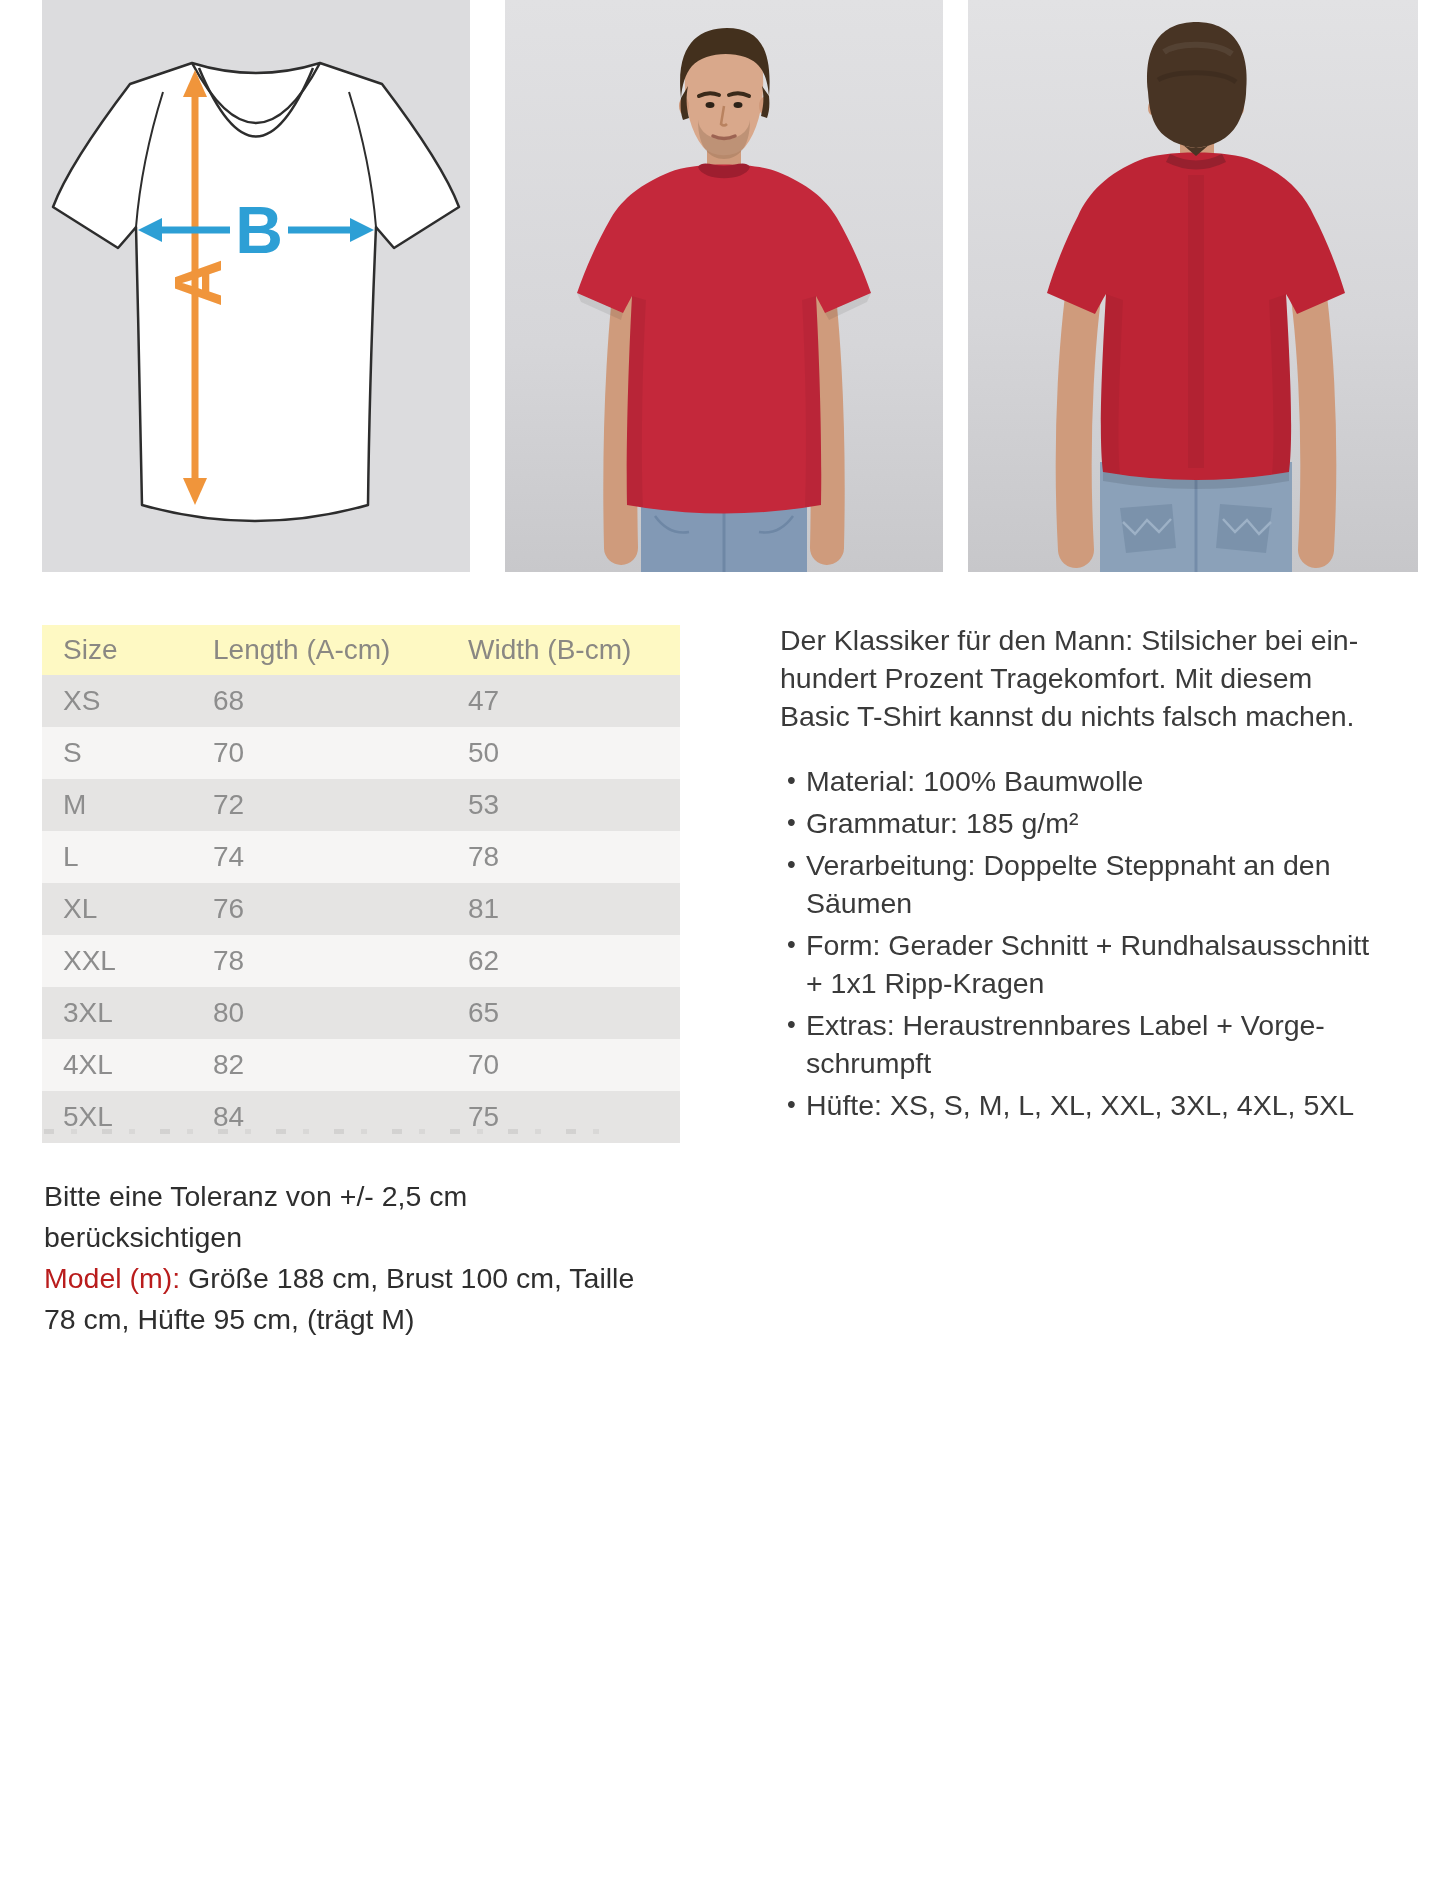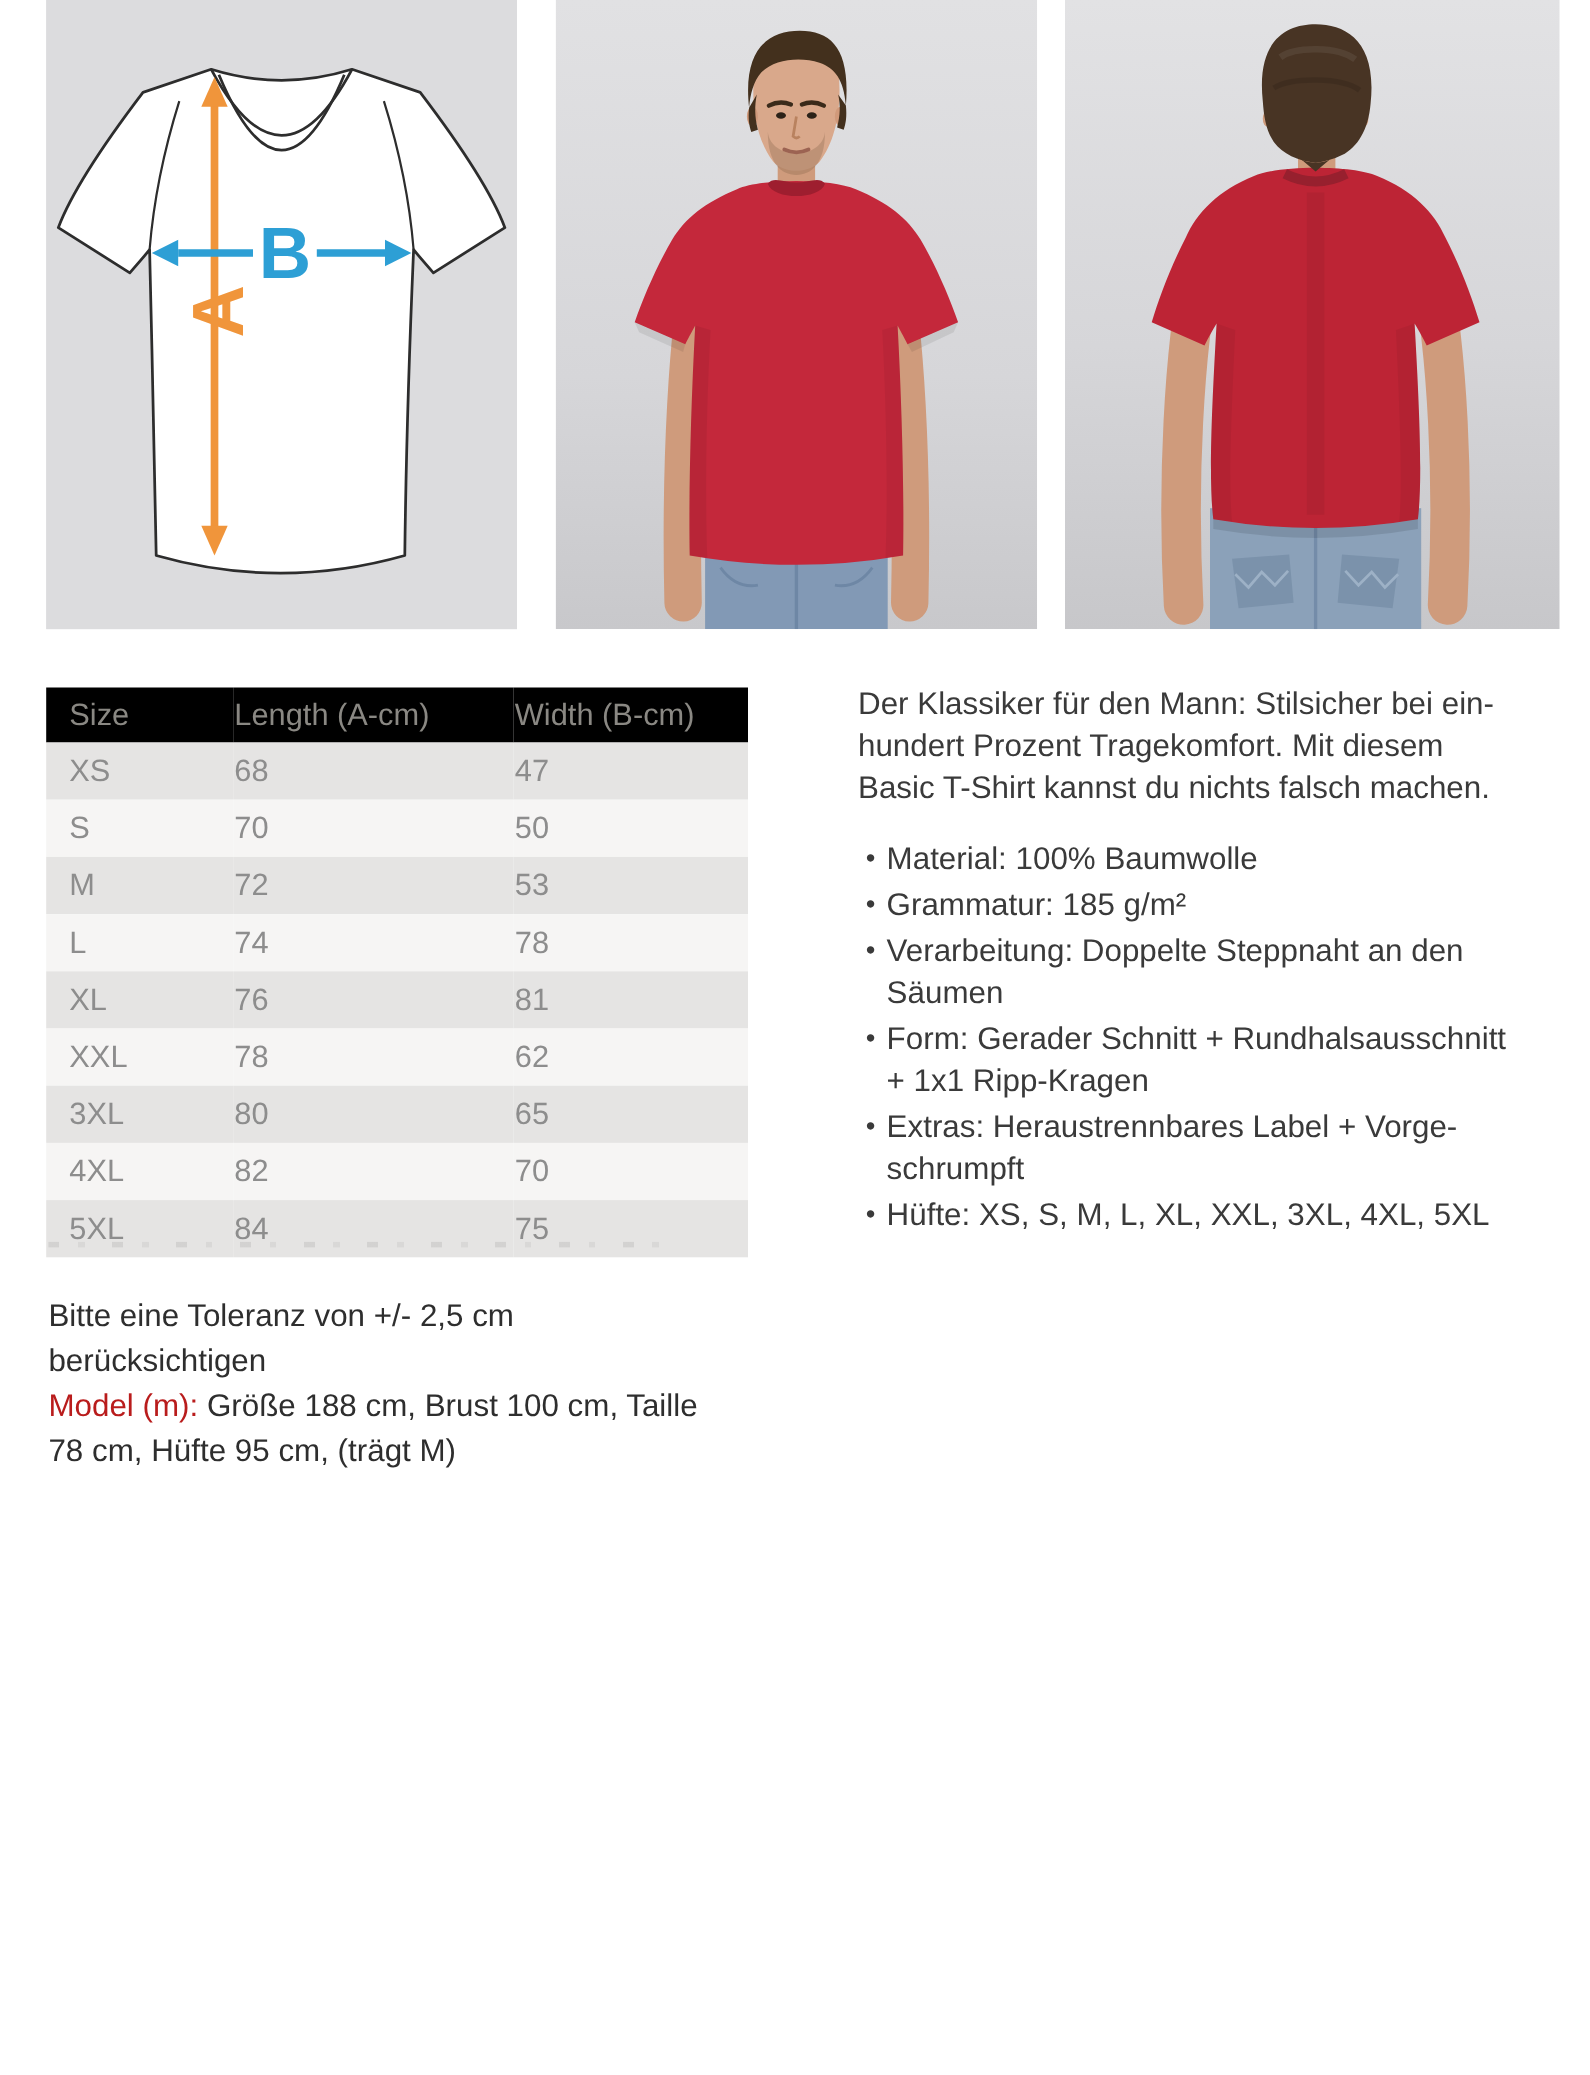--- a/index.html
+++ b/index.html
@@ -11,21 +11,21 @@
   .panel{position:absolute;top:0;height:572px;overflow:hidden;}
   #panel-diagram{left:42px;width:428px;background:#dcdcde;}
   #panel-front{left:505px;width:438px;}
   #panel-back{left:968px;width:450px;}
   .panel svg{display:block;}
 
   
   .table-block{position:absolute;left:42px;top:625px;width:638px;}
   table{border-collapse:collapse;border-spacing:0;width:100%;
         font-size:28px;color:#8d8d8d;}
-  thead th{background:#000000;height:48px;font-weight:400;text-align:left;color:#8a8883;}
+  thead th{background:#fef9c3;height:48px;font-weight:400;text-align:left;color:#8a8883;}
   tbody td{height:50px;}
   tbody tr:nth-child(odd){background:#e5e4e3;}
   tbody tr:nth-child(even){background:#f6f5f4;}
   th:first-child,td:first-child{padding-left:21px;}
 
   .remnant{position:absolute;left:44px;top:1129px;width:560px;height:5px;opacity:.55;
     background:
       repeating-linear-gradient(90deg,#c4c3c2 0 10px,transparent 10px 27px,
         #cfcecd 27px 33px,transparent 33px 58px);}
 

